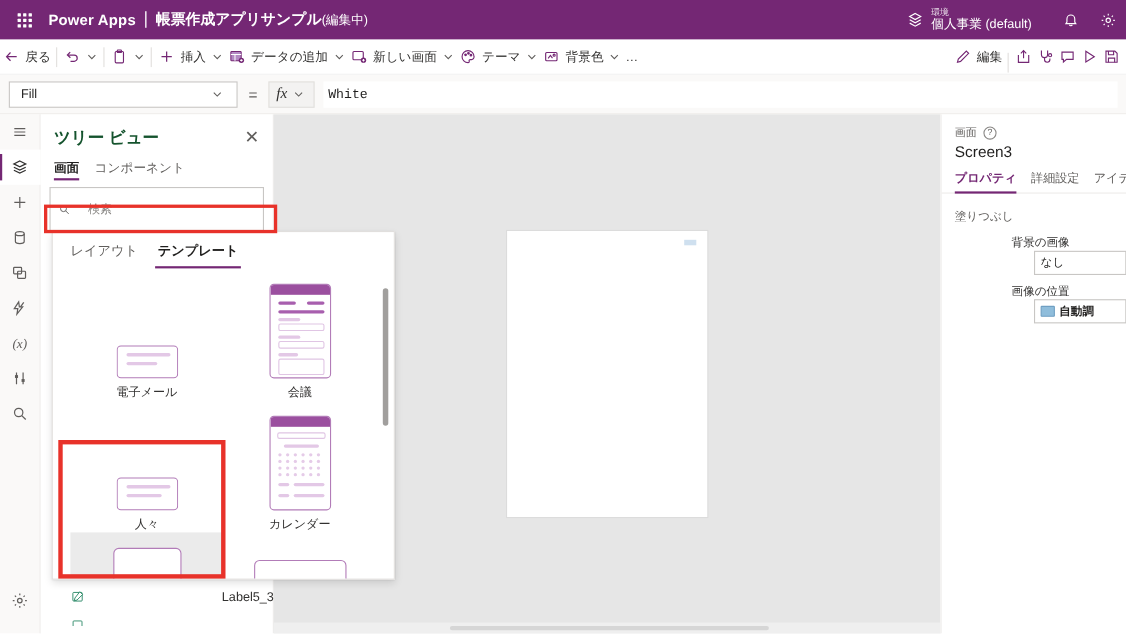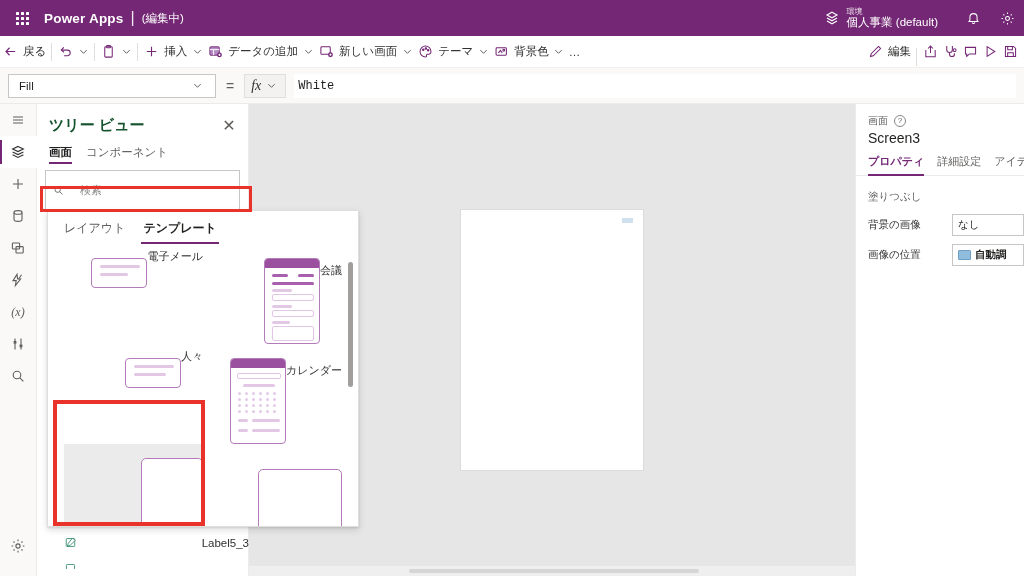--- a/index.html
+++ b/index.html
@@ -123,21 +123,21 @@
     background: #ffffff; border: 1px solid #e1dfdd;
     box-shadow: 0 3.2px 7.2px rgba(0,0,0,.13), 0 .6px 1.8px rgba(0,0,0,.11);
     z-index: 50; overflow: hidden;
   }
   .fly-tabs { display: flex; gap: 18px; padding: 9px 16px 0 16px; }
   .fly-tab { font-size: 12px; color: #605e5c; padding-bottom: 7px; cursor: pointer; position: relative; }
   .fly-tab.active { color: #201f1e; font-weight: 700; }
   .fly-tab.active::after { content: ""; position: absolute; left: -2px; right: -2px; bottom: 0; height: 2px; background: #742774; }
   .fly-scroll { position: relative; height: 284px; padding: 0 16px; }
   .tpl-grid { display: grid; grid-template-columns: 1fr 1fr; }
-  .tpl-cell { display: flex; flex-direction: row; align-items: flex-start; justify-content: flex-end; cursor: pointer; }
+  .tpl-cell { display: flex; flex-direction: column; align-items: center; justify-content: flex-end; cursor: pointer; }
   .tpl-cap { font-size: 11px; color: #323130; margin-top: 5px; text-align: center; }
   
   .row-clip { height: 44px; overflow: hidden; display: flex; align-items: flex-end; }
   .thumb {
     width: 56px; height: 86px; border: 1px solid #b27cb8; border-radius: 4px;
     background: #ffffff; position: relative; overflow: hidden;
   }
   .thumb-bar { position: absolute; left: 0; top: 0; right: 0; height: 9px; background: #9b4f9f; }
   .t-line { position: absolute; background: #e3c8e6; height: 3px; border-radius: 1.5px; }
   .t-line.dark { background: #a85fae; }
@@ -179,24 +179,24 @@
   .pr-help {
     width: 12px; height: 12px; border: 1px solid #8a8886; border-radius: 50%;
     font-size: 8px; line-height: 10px; text-align: center; color: #605e5c; cursor: pointer;
   }
   .pr-name { padding: 2px 12px 8px; font-size: 14px; color: #201f1e; }
   .pr-tabs { display: flex; gap: 13px; padding: 0 12px; border-bottom: 1px solid #edebe9; }
   .pr-tab { font-size: 11px; color: #605e5c; padding-bottom: 6px; cursor: pointer; position: relative; white-space: nowrap; }
   .pr-tab.active { color: #742774; font-weight: 600; }
   .pr-tab.active::after { content: ""; position: absolute; left: 0; right: 0; bottom: -1px; height: 2px; background: #742774; }
   .pr-section { font-size: 10.5px; color: #605e5c; padding: 14px 12px 6px; }
-  .pr-row { display: flex; align-items: center; padding: 4px 0 4px 12px; }
+  .pr-row { display: flex; align-items: center; padding: 4px 0 4px 12px; flex-direction: column; }
   .pr-row-label { font-size: 10.5px; color: #323130; }
   .pr-field {
-    margin-left: auto; width: 72px; height: 22px; background: #ffffff; border: 1px solid #c8c6c4;
+    margin-left: auto; width: 84px; height: 22px; background: #ffffff; border: 1px solid #c8c6c4;
     display: flex; align-items: center; gap: 4px; padding: 0 5px; font-size: 10.5px; color: #201f1e;
     overflow: hidden; white-space: nowrap; cursor: pointer;
   }
   .pr-field.bold { font-weight: 600; }
   .img-ico { width: 13px; height: 10px; background: #8fbddb; border: 1px solid #6f9fc2; border-radius: 1px; flex: none; }
   svg { display: block; }
 </style>
 </head>
 <body>
 
@@ -211,20 +211,21 @@
           <i></i>
           <i></i>
           <i></i>
           <i></i>
           <i></i>
           <i></i>
         </div>
     </div>
     <span class="brand">Power Apps</span>
     <span class="brand-sep">|</span>
+    <span class="appname">帳票作成アプリサンプル</span>
     <span class="appstate">(編集中)</span>
 
     <div class="tb-right">
       <div class="env">
         <span class="env-ico">
           <svg width="16" height="16" viewBox="0 0 16 16" fill="none" stroke="#ffffff" stroke-width="1.1">
             <path d="M8 2.2 13 5 8 7.8 3 5z"></path>
               <path d="M3 8 8 10.8 13 8"></path>
               <path d="M3 11 8 13.8 13 11"></path>
           </svg>

